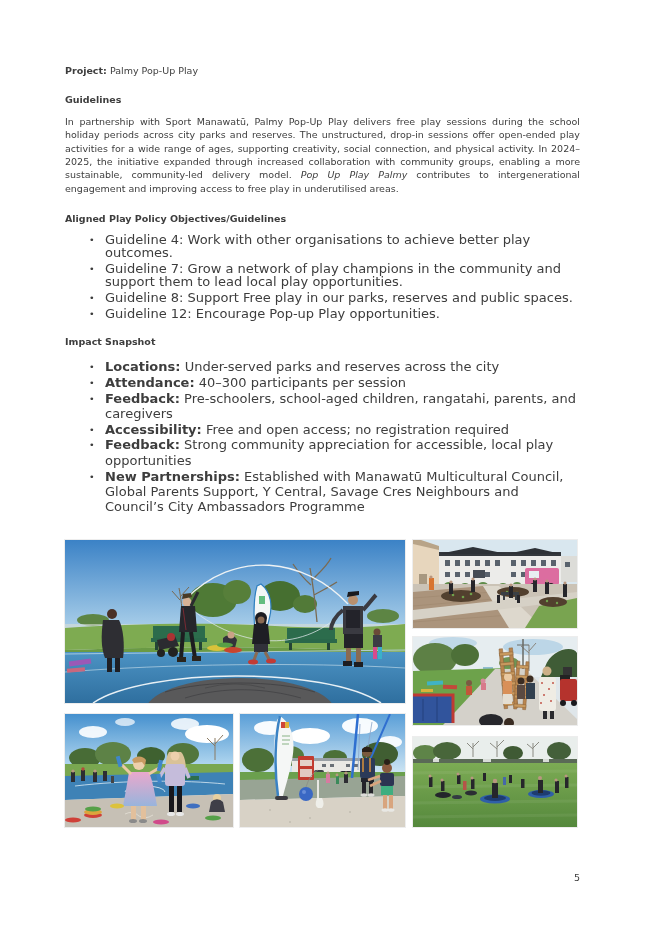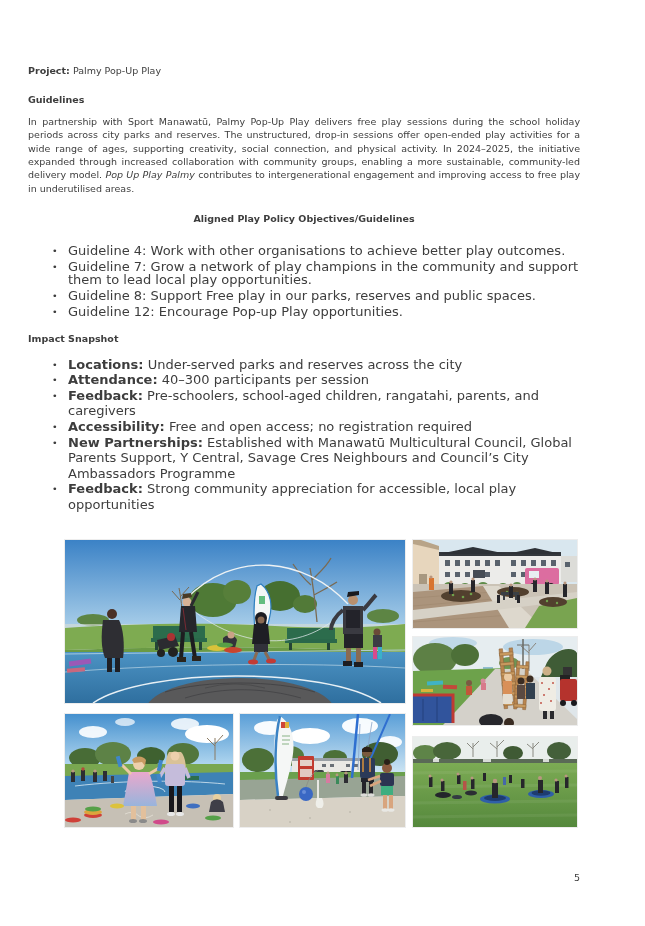--- a/index.html
+++ b/index.html
@@ -1,25 +1,25 @@
 <!DOCTYPE html>
 <html><head>
 <meta charset="utf-8">
 <style>
   html,body{margin:0;padding:0;background:#fff;}
   .page{
     position:relative;width:645px;height:926px;background:#ffffff;overflow:hidden;
     font-family:"DejaVu Sans","Liberation Sans",sans-serif;color:#3d3d3d;
   }
-  .content{padding:64px 65px 0 28px;}
+  .content{padding:64px 65px 0 65px;}
   .line{font-size:9.5px;line-height:13.4px;margin:0 0 16px 0;}
   .bold{font-weight:700;}
   h2{font-size:9.5px;line-height:13.4px;font-weight:700;color:#3d3d3d;margin:0;}
   .h-desc{margin:0 0 8px 0;}
-  .h-guide{margin:0 0 18px 0;text-align:center;}
+  .h-guide{margin:0 0 7px 0;}
   .h-impact{margin:0 0 11px 0;}
   .para{font-size:9.5px;line-height:13.4px;text-align:justify;margin:0 0 17px 0;}
   .para em{font-style:italic;margin-top:28px;}
   ul.bullets{list-style:none;margin:0;padding:0 0 0 40px;}
   ul.bullets li{position:relative;font-size:13px;line-height:13.4px;margin:0 0 2.5px 0;}
   ul.bullets li::before{content:"\2022";position:absolute;left:-16px;top:0;font-size:9.5px;color:#3d3d3d;}
   ul.guide{margin-bottom:14px;}
   ul.impact li{line-height:15.3px;margin-bottom:0.5px;}
   .photo{position:absolute;box-shadow:0 0 0 1px rgba(0,0,0,0.07);overflow:hidden;background:#dfe6ea;}
   .photo svg{display:block;}
@@ -50,22 +50,22 @@
       <li>Guideline 8: Support Free play in our parks, reserves and public spaces.</li>
       <li>Guideline 12: Encourage Pop-up Play opportunities.</li>
     </ul>
 
     <h2 class="h-impact">Impact Snapshot</h2>
     <ul class="bullets impact">
       <li><span class="bold">Locations:</span><span> Under-served parks and reserves across the city</span></li>
       <li><span class="bold">Attendance:</span><span> 40–300 participants per session</span></li>
       <li><span class="bold">Feedback:</span><span> Pre-schoolers, school-aged children, rangatahi, parents, and caregivers</span></li>
       <li><span class="bold">Accessibility:</span><span> Free and open access; no registration required</span></li>
+      <li><span class="bold">Feedback:</span><span> Strong community appreciation for accessible, local play opportunities</span></li>
       <li><span class="bold">New Partnerships:</span><span> Established with Manawatū Multicultural Council, Global Parents Support, Y Central, Savage Cres Neighbours and Council’s City Ambassadors Programme</span></li>
-      <li><span class="bold">Feedback:</span><span> Strong community appreciation for accessible, local play opportunities</span></li>
     </ul>
   </div>
 
   <div>
 
     <div class="photo" id="p1">
       <svg width="340" height="163" viewBox="0 0 340 163">
         <defs>
           <linearGradient id="p1sky" x1="0" y1="0" x2="0" y2="1">
               <stop offset="0" stop-color="#3b82c6"></stop>

